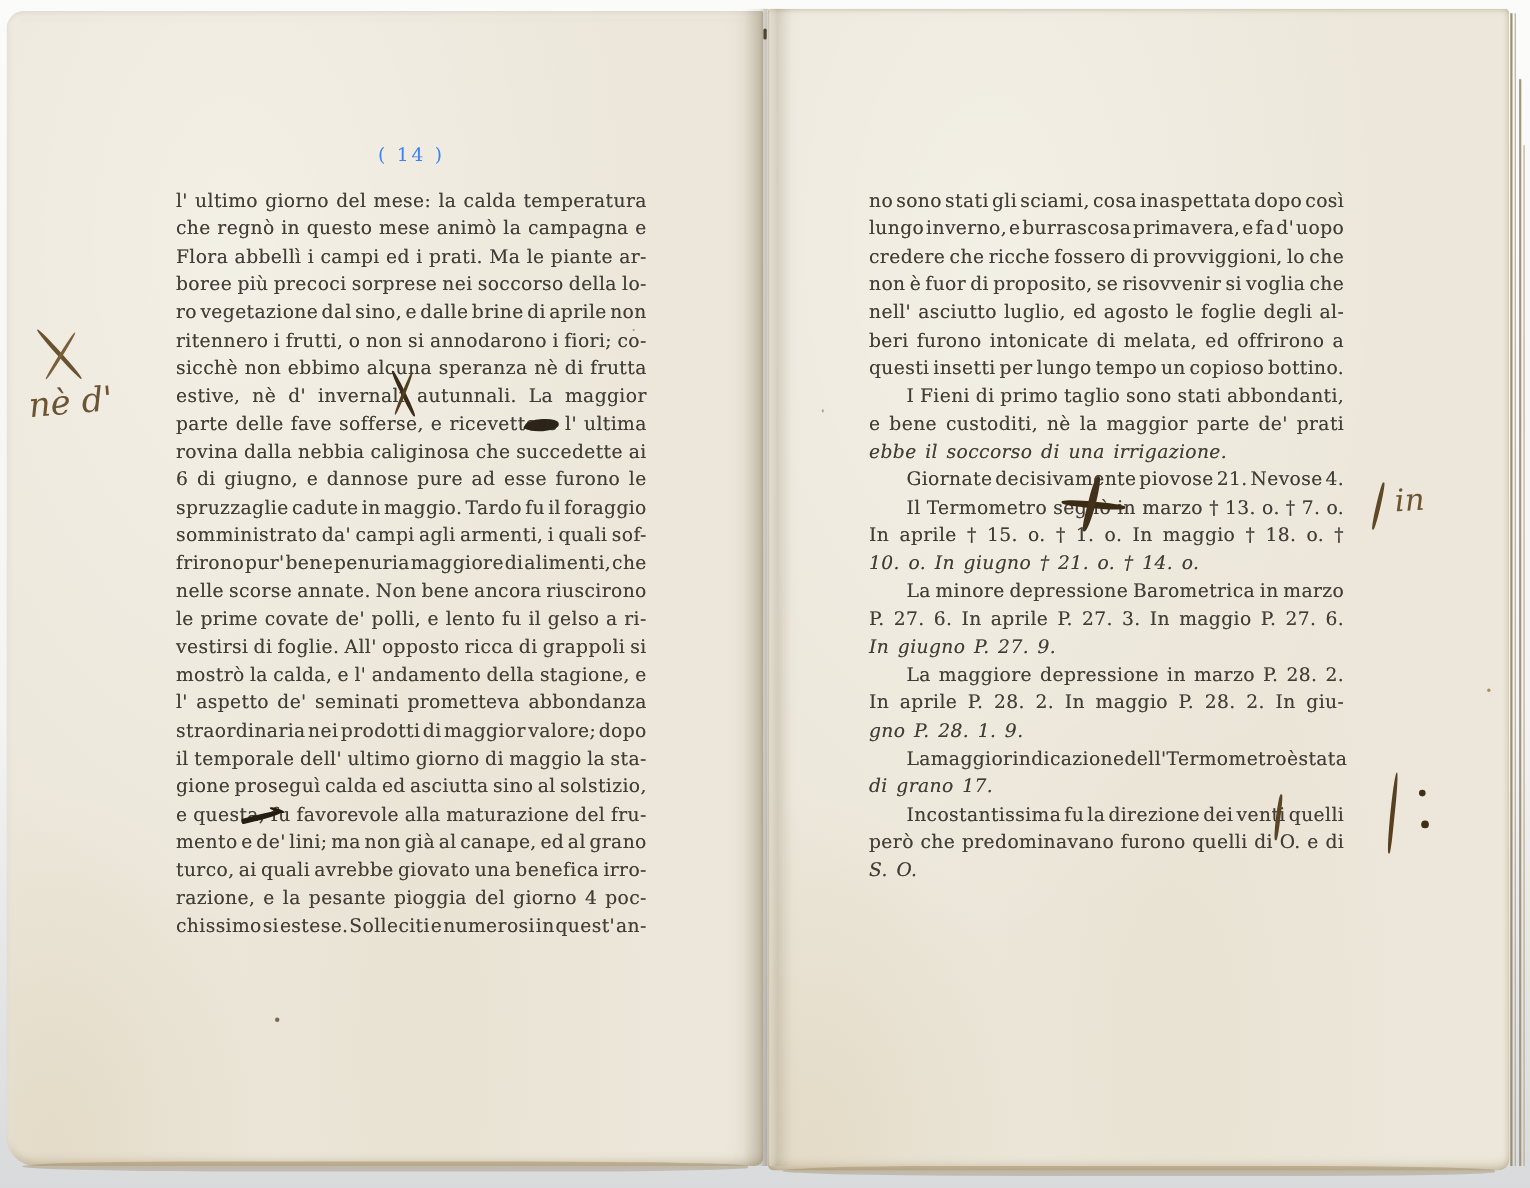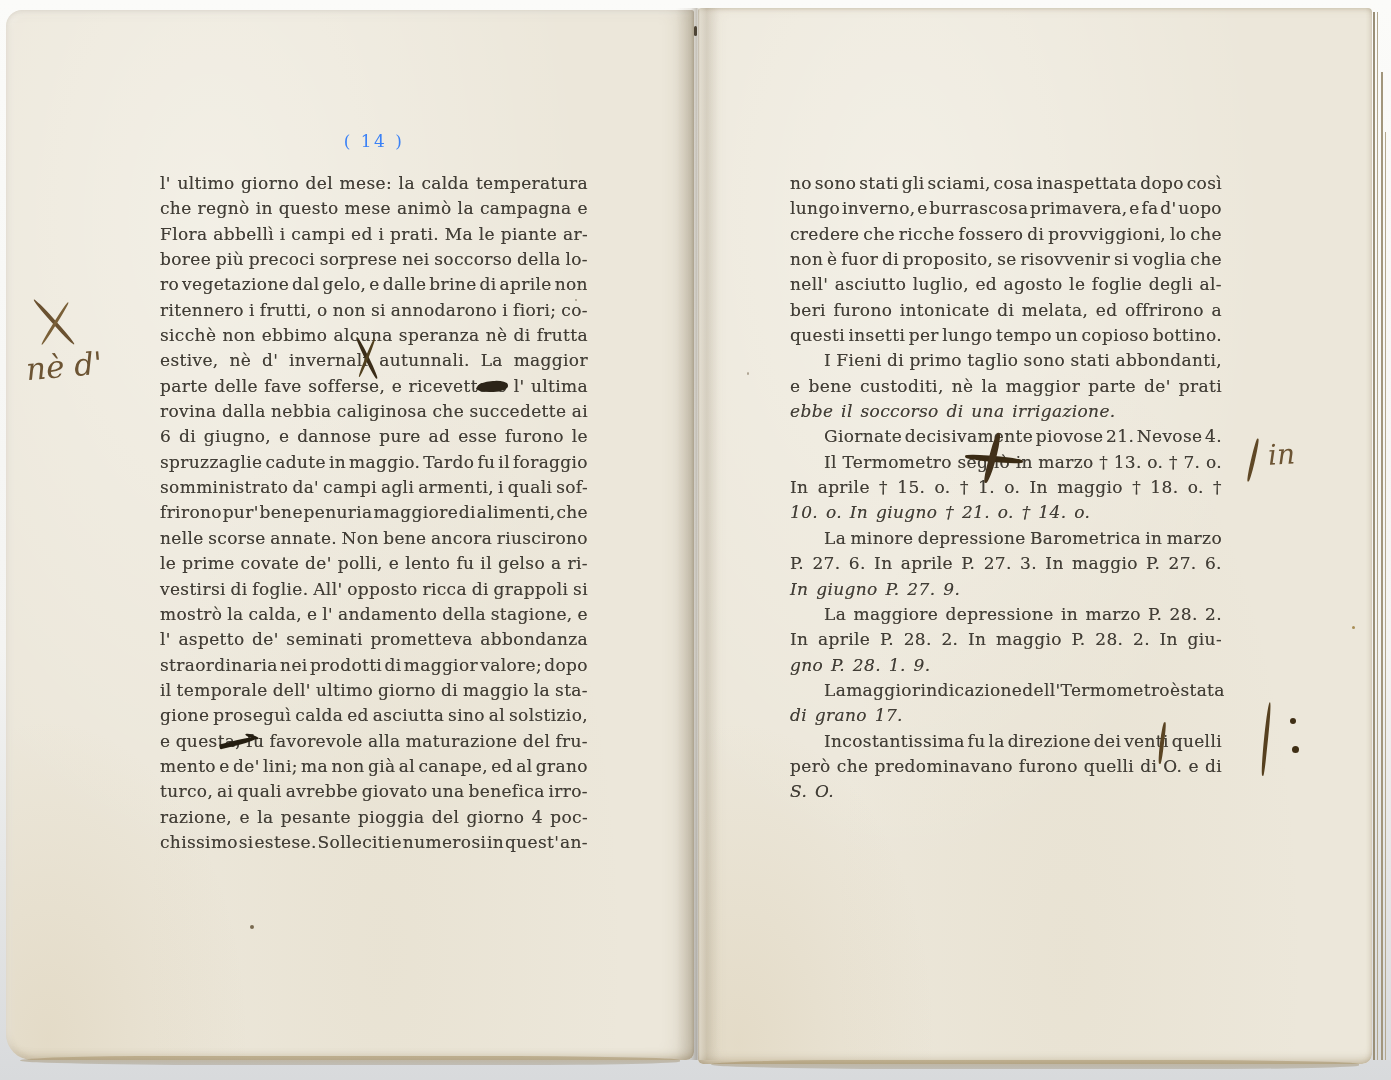--- a/index.html
+++ b/index.html
@@ -193,21 +193,21 @@
         <span>sorprese</span>
         <span>nei</span>
         <span>soccorso</span>
         <span>della</span>
         <span>lo-</span>
       </div>
       <div class="tline">
         <span>ro</span>
         <span>vegetazione</span>
         <span>dal</span>
-        <span>gelo,</span>
+        <span>sino,</span>
         <span>e</span>
         <span>dalle</span>
         <span>brine</span>
         <span>di</span>
         <span>aprile</span>
         <span>non</span>
       </div>
       <div class="tline">
         <span>ritennero</span>
         <span>i</span>

